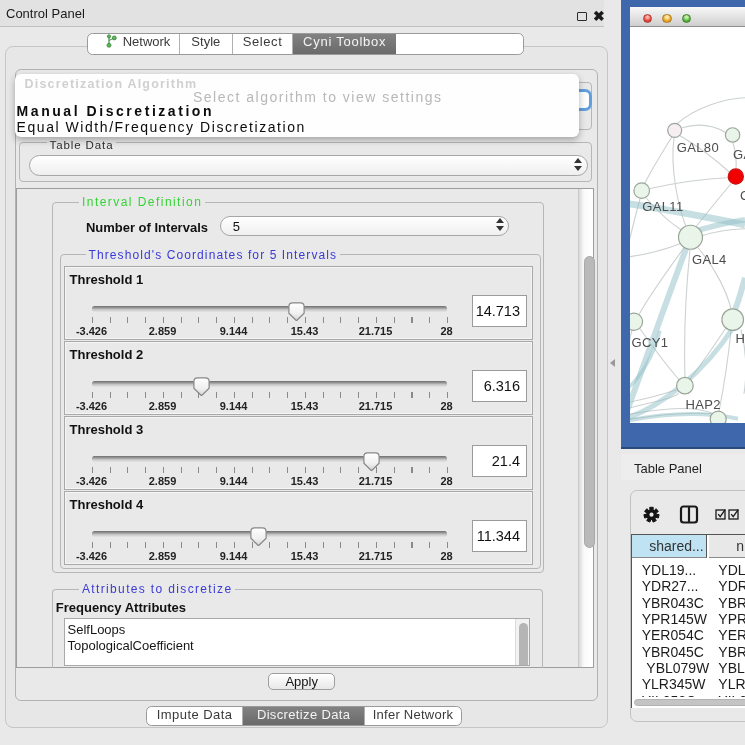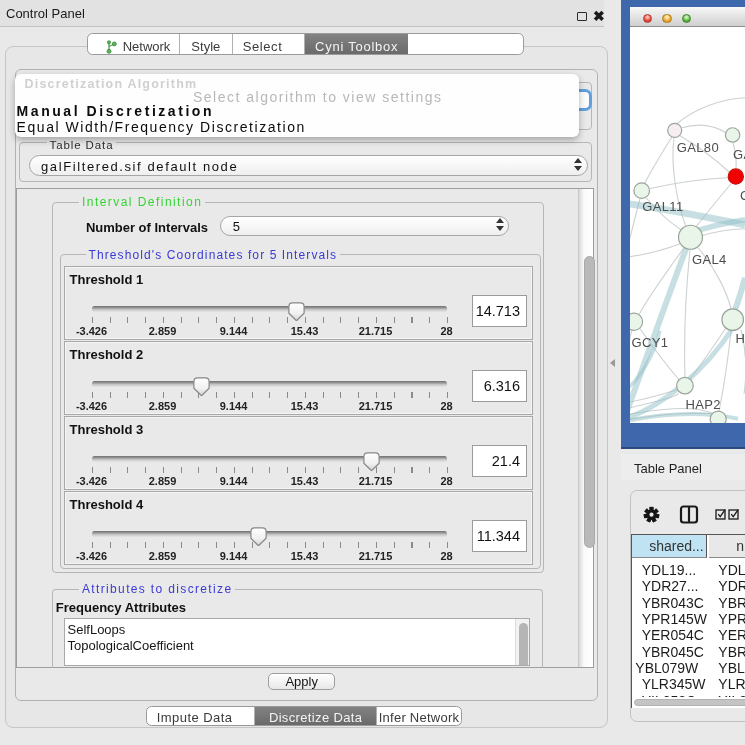--- a/index.html
+++ b/index.html
@@ -11,23 +11,23 @@
   #titlebar { left:0; top:0; width:604px; height:27px; background:#e2e2e2; border-bottom:1px solid #c2c2c2; }
   #titlebar .t { position:absolute; left:6px; top:6px; font-size:13px; color:#1b1b1b; }
   #btn-float { left:577px; top:12px; width:10px; height:9px; border:1.5px solid #2a2a2a; border-radius:1px; }
   #btn-close { left:593px; top:8px; font-size:14px; font-weight:bold; color:#1a1a1a; }
 
   
   #outer { left:4.5px; top:45.5px; width:603px; height:682px; border:1.5px solid #c6c6c6; border-radius:8px; background:#e7e7e7; }
 
   
   .pill { display:flex; background:#fff; border:1px solid #9a9a9a; border-radius:5.5px; overflow:hidden; font-size:13px; color:#3a3a3a; }
-  .pill .seg { display:flex; align-items:flex-end; justify-content:center; height:100%; border-left:1px solid #b0b0b0; }
+  .pill .seg { display:flex; align-items:flex-start; justify-content:center; height:100%; border-left:1px solid #b0b0b0; }
   .pill .seg:first-child { border-left:none; }
-  .pill .seg.on { background:linear-gradient(#828282,#6a6a6a); color:#f4f4f4;margin-left:12px; }
+  .pill .seg.on { background:linear-gradient(#828282,#6a6a6a); color:#f4f4f4; }
   #toptabs { left:87px; top:33px; width:437px; height:21.5px; }
   #bottabs { left:146px; top:706px; width:316px; height:20px; }
 
   
   #inner { left:15px; top:69px; width:582.5px; height:631.5px; border:1px solid #b2b2b2; border-radius:6px; background:#e9e9e9; }
 
   
   .group { border:1px solid #b6b6b6; border-radius:4px; }
   .gtitle { position:absolute; background:#e9e9e9; padding:0 3px; font-size:12px;margin-left:24px; }
 
@@ -104,21 +104,20 @@
 
 
 
 <div class="abs group" style="left:19.3px; top:82px; width:572.5px; height:48px;"></div>
 <div class="abs" style="left:560px; top:88.5px; width:32px; height:22.5px; border:3px solid #62a0dd; border-radius:7px; background:#fdfdfd;"></div>
 
 
 <div class="abs group" style="left:19.3px; top:141.5px; width:572.5px; height:40.5px;"></div>
 <div class="abs gtitle" style="left:22.5px; top:138.5px; font-size:11.5px; letter-spacing:0.9px; color:#2e2e2e;">Table Data</div>
 <div class="abs combo" style="left:29px; top:155px; width:558.5px; height:21px;">
-  <span class="txt" style="letter-spacing:1.6px;">galFiltered.sif default node</span>
   <div class="arrows" style="right:3.5px; top:2px;">
       <div class="up"></div>
       <div class="dn"></div>
     </div>
 </div>
 
 
 <div id="scrollpane" class="abs"></div>
 <div id="vsb-track" class="abs"></div>
 <div id="vsb-thumb" class="abs"></div>
@@ -259,21 +258,21 @@
     <div class="trow" style="left:9.4px; top:43.23px;">YDR27...</div>
            <div class="trow" style="left:86px; top:43.23px;">YDR2</div>
     <div class="trow" style="left:9.4px; top:59.559999999999995px;">YBR043C</div>
            <div class="trow" style="left:86px; top:59.559999999999995px;">YBR0</div>
     <div class="trow" style="left:9.4px; top:75.88999999999999px;">YPR145W</div>
            <div class="trow" style="left:86px; top:75.88999999999999px;">YPR1</div>
     <div class="trow" style="left:9.4px; top:92.22px;">YER054C</div>
            <div class="trow" style="left:86px; top:92.22px;">YER0</div>
     <div class="trow" style="left:9.4px; top:108.54999999999998px;">YBR045C</div>
            <div class="trow" style="left:86px; top:108.54999999999998px;">YBR0</div>
-    <div class="trow" style="left:3px; top:124.88px;">YBL079W</div>
+    <div class="trow" style="left:14px; top:124.88px;">YBL079W</div>
            <div class="trow" style="left:86px; top:124.88px;">YBL0</div>
     <div class="trow" style="left:9.4px; top:141.20999999999998px;">YLR345W</div>
            <div class="trow" style="left:86px; top:141.20999999999998px;">YLR3</div>
     <div class="trow" style="left:9.4px; top:157.54px;">YIL052C</div>
            <div class="trow" style="left:86px; top:157.54px;">YIL0</div>
   </div>
 
 
 <div class="abs" style="left:632.5px; top:697px; width:112.5px; height:11px; background:#fff;"></div>
 <div class="abs" style="left:634px; top:698.5px; width:115px; height:7.5px; border-radius:4px; background:#c4c4c4; border:1px solid #b2b2b2;"></div>

